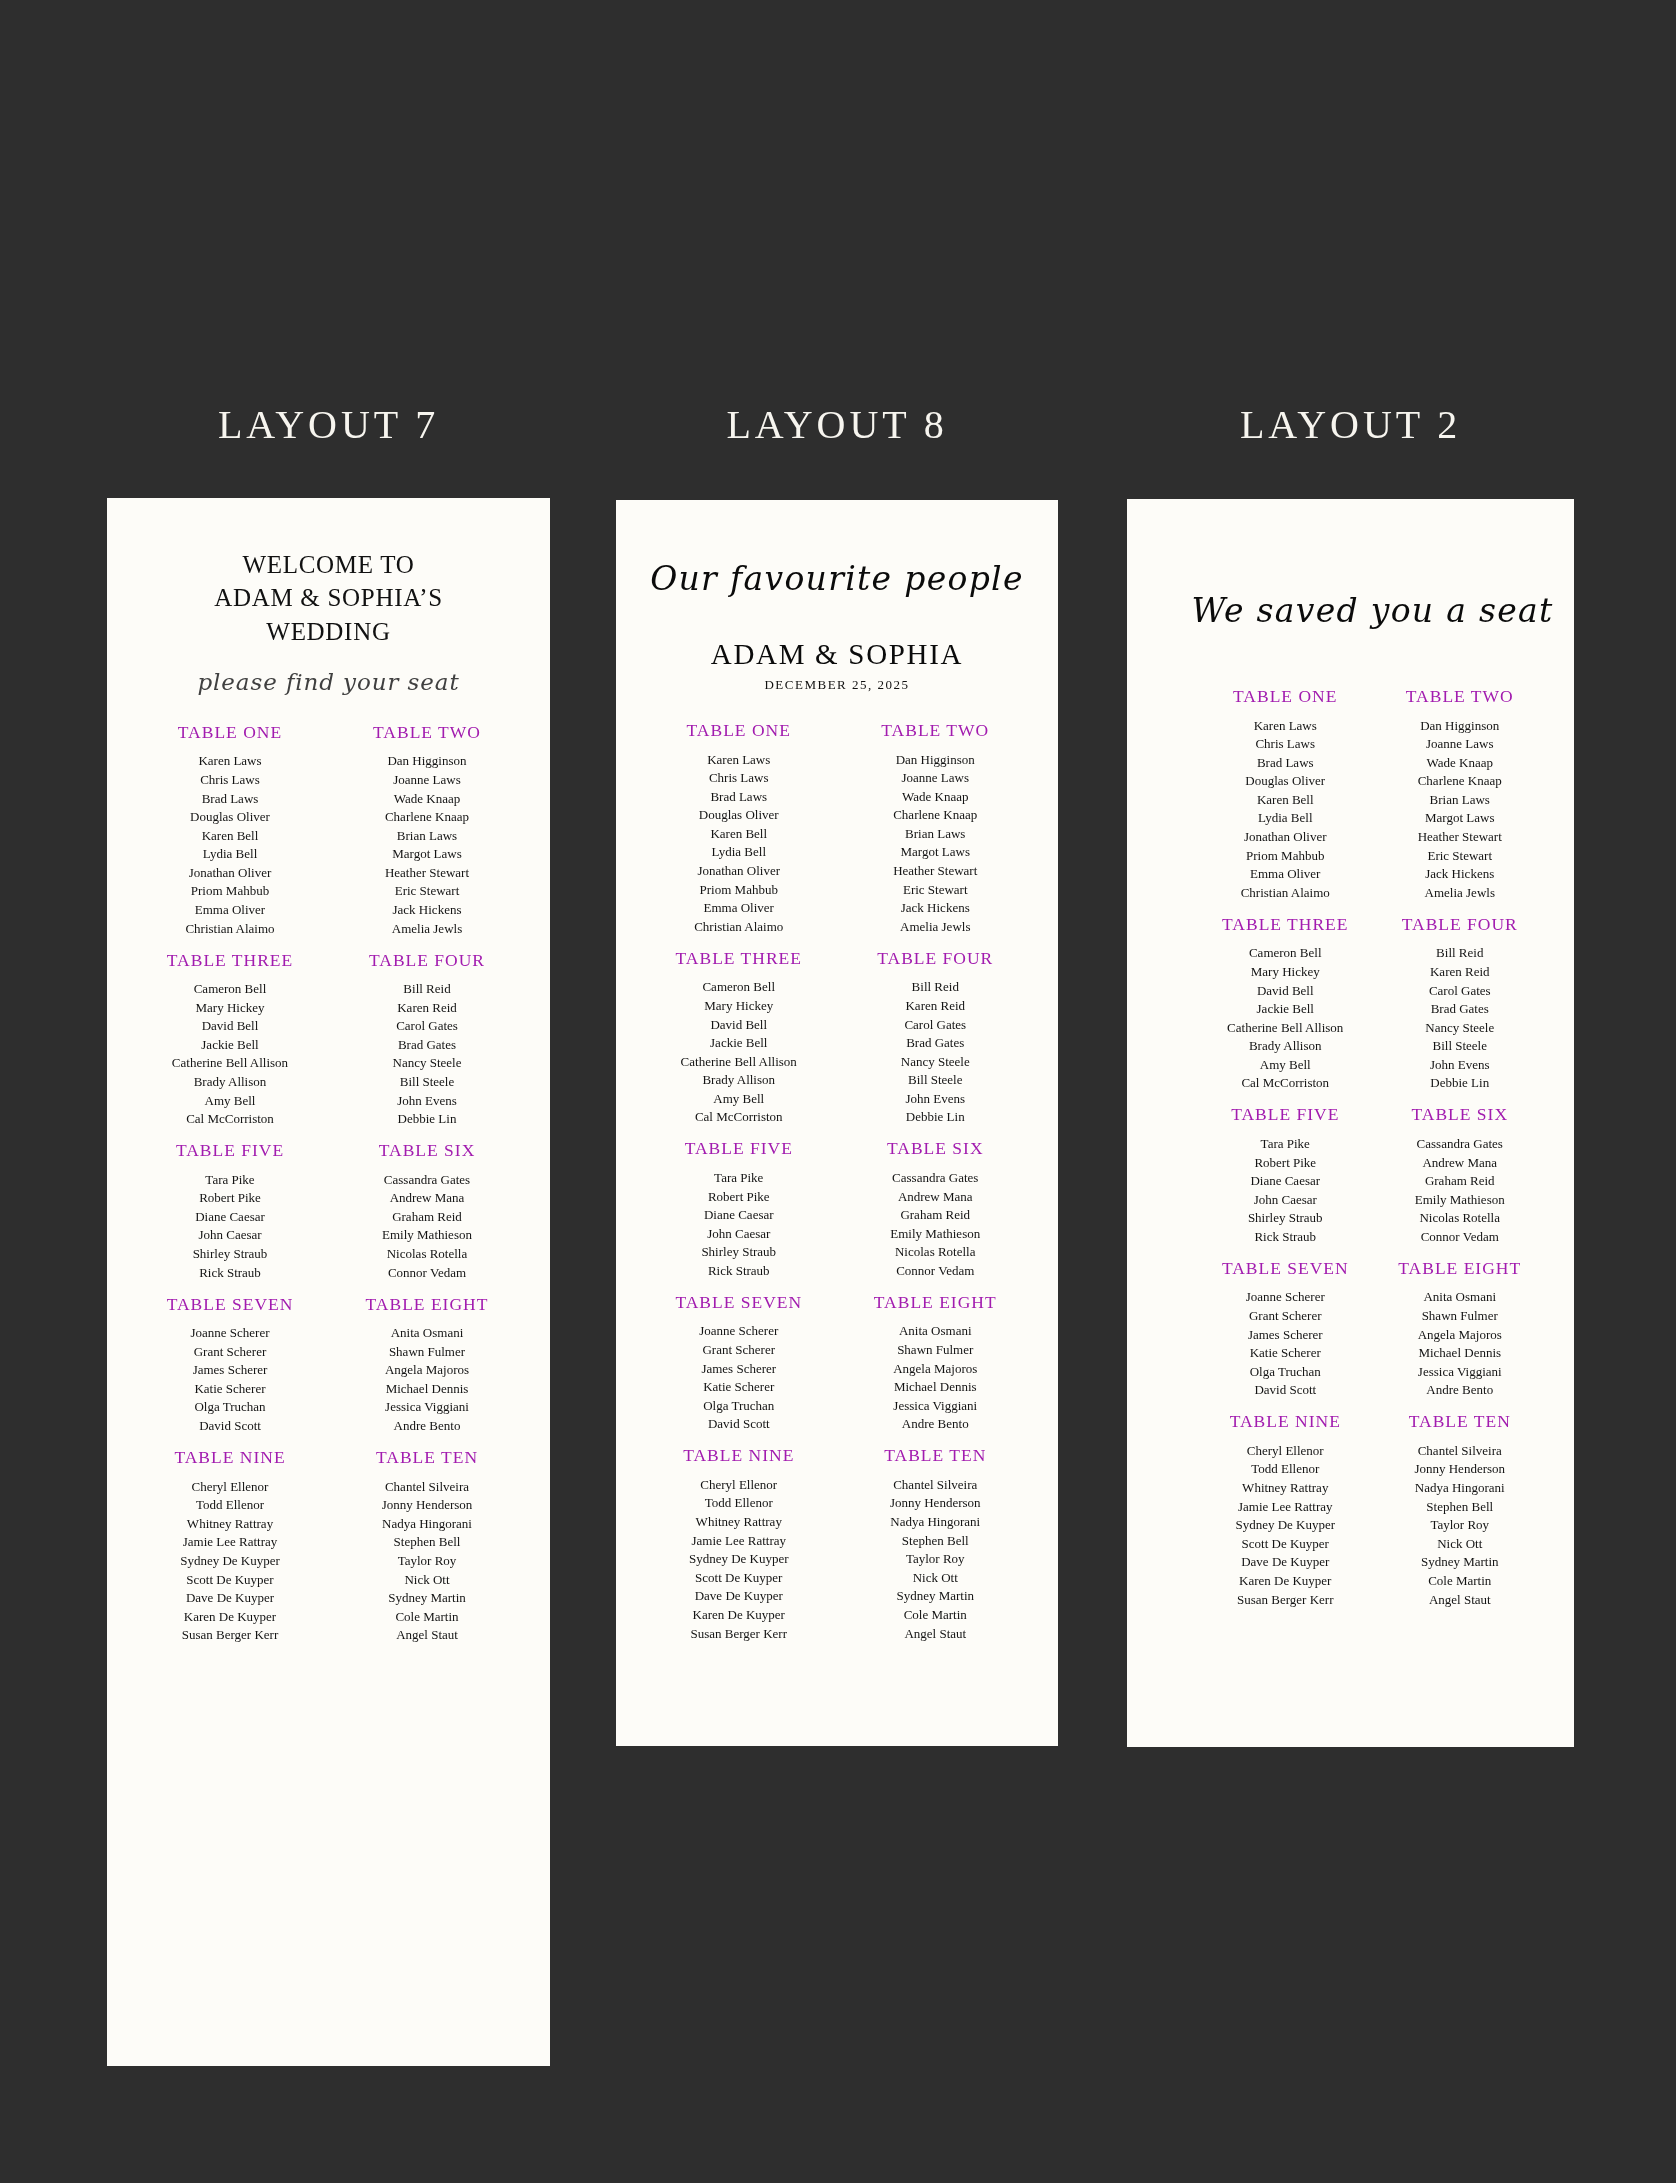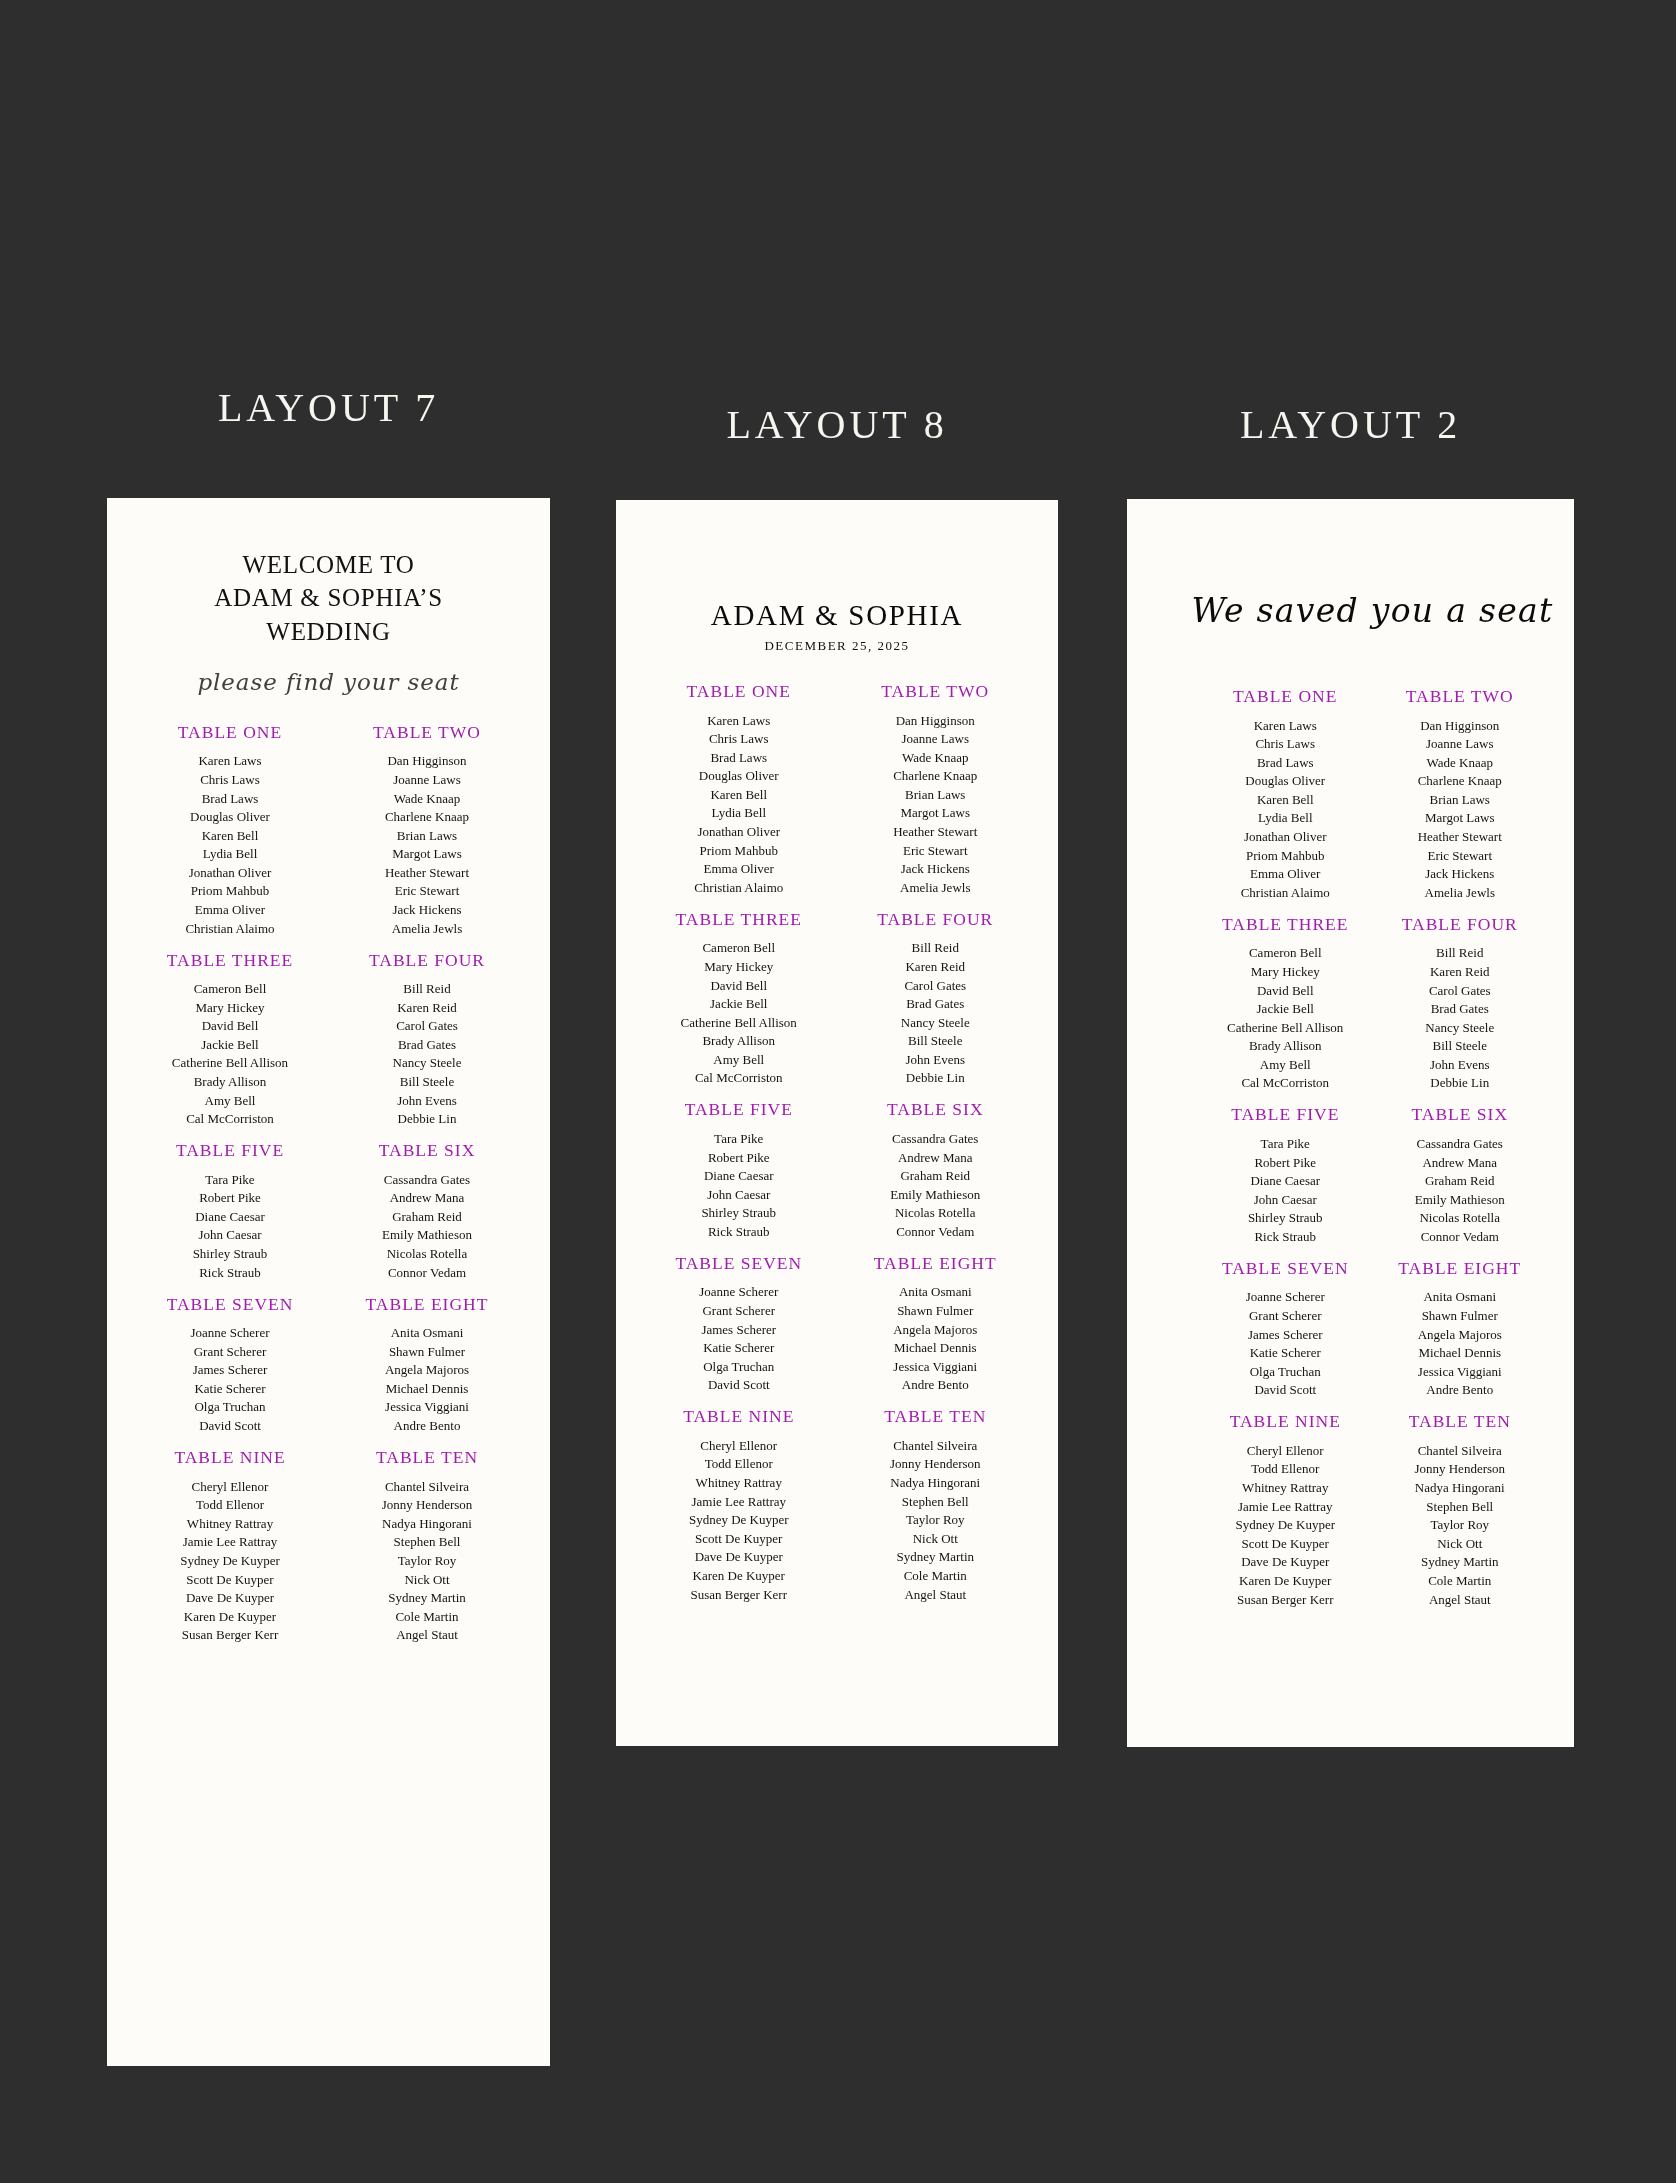--- a/index.html
+++ b/index.html
@@ -98,21 +98,21 @@
     line-height:1.43;
     color:#141414;
     white-space:nowrap;
   }
 </style>
 </head>
 <body>
 
 <div class="stage">
 
-  <div class="layout-title" style="left:107px;top:384px;width:443px;">LAYOUT 7</div>
+  <div class="layout-title" style="left:107px;top:401px;width:443px;">LAYOUT 7</div>
 
   <div class="card" style="left:107px;top:498px;width:443px;height:1568px;">
 
     <div class="hdr" style="padding:50px 26px 0 26px;">
       <div class="hdr-welcome">WELCOME TO</div>
       <div class="hdr-welcome">ADAM &amp; SOPHIA’S</div>
       <div class="hdr-welcome">WEDDING</div>
       <div class="hdr-script" style="margin-top:21px;">please find your seat</div>
     </div>
 
@@ -246,20 +246,21 @@
           </ul>
         </div>
       </div>
   </div>
 
   <div class="layout-title" style="left:616px;top:401px;width:442px;">LAYOUT 8</div>
 
   <div class="card" style="left:616px;top:500px;width:442px;height:1246px;">
 
     <div class="hdr" style="padding:59px 22px 0 22px;">
+      <div class="hdr-script-lg">Our favourite people</div>
       <div class="hdr-names" style="margin-top:40px;">ADAM &amp; SOPHIA</div>
       <div class="hdr-date" style="margin-top:6px;">DECEMBER 25, 2025</div>
     </div>
 
     <div class="tables" style="margin-top:27px;padding:0 24.5px;row-gap:11.4px;column-gap:0;">
         <div class="tblblock">
           <div class="tbl-title">TABLE ONE</div>
           <ul class="guests" style="margin-top: 9.6px;">
             <li>Karen Laws</li>
             <li>Chris Laws</li>

